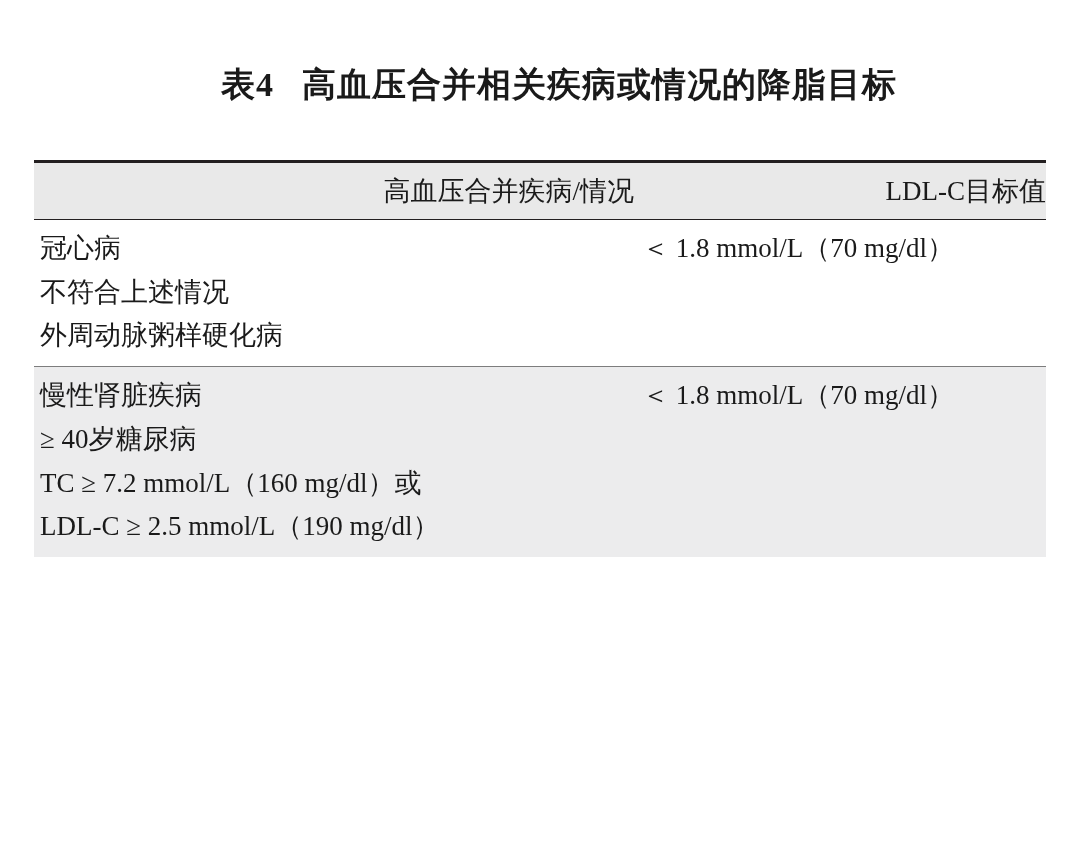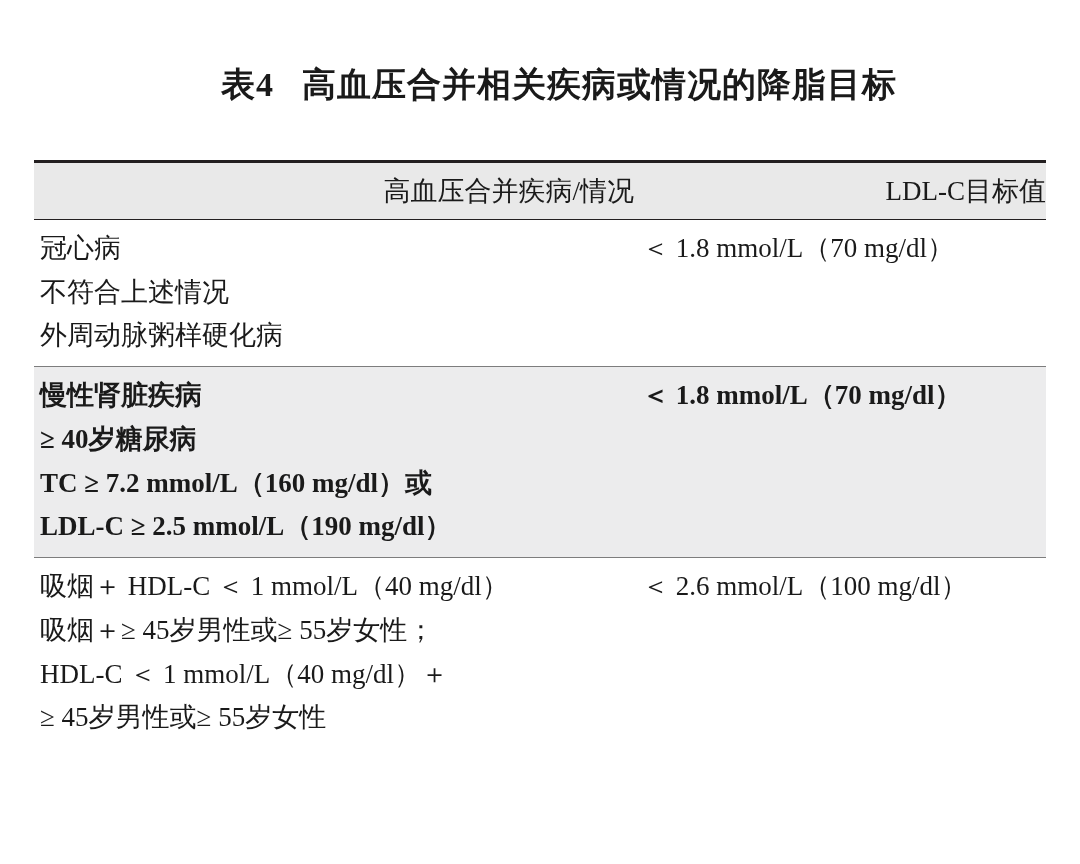--- a/index.html
+++ b/index.html
@@ -48,21 +48,20 @@
     border-bottom: 1.5px solid #231f20;
   }
   tbody td {
     font-size: 27px;
     vertical-align: top;
     padding: 7px 0 8px 0;
     line-height: 1.62;
   }
   tbody tr.shade td {
     background: #ececed;
-    font-weight: bold;
   }
   tbody tr td.col-left {
     padding-left: 6px;
     padding-right: 4px;
   }
   tbody tr td.col-right {
     padding-left: 8px;
   }
   tbody tr.sep td {
     border-top: 1.2px solid #7d7d7d;
@@ -121,31 +120,20 @@
           <div class="line">慢性肾脏疾病</div>
           <div class="line">≥ 40岁糖尿病</div>
           <div class="line">TC ≥ 7.2 mmol/L（160 mg/dl）或</div>
           <div class="line">LDL-C ≥ 2.5 mmol/L（190 mg/dl）</div>
         </td>
         <td class="col-right">
           <div class="line">＜ 1.8 mmol/L（70 mg/dl）</div>
         </td>
       </tr>
 
-      <tr class="sep">
-        <td class="col-left">
-          <div class="line">吸烟＋ HDL-C ＜ 1 mmol/L（40 mg/dl）</div>
-          <div class="line">吸烟＋≥ 45岁男性或≥ 55岁女性；</div>
-          <div class="line">HDL-C ＜ 1 mmol/L（40 mg/dl）＋</div>
-          <div class="line">≥ 45岁男性或≥ 55岁女性</div>
-        </td>
-        <td class="col-right">
-          <div class="line">＜ 2.6 mmol/L（100 mg/dl）</div>
-        </td>
-      </tr>
 
 
     </tbody>
   </table>
 
   <div class="note">
     
     
   </div>
 

